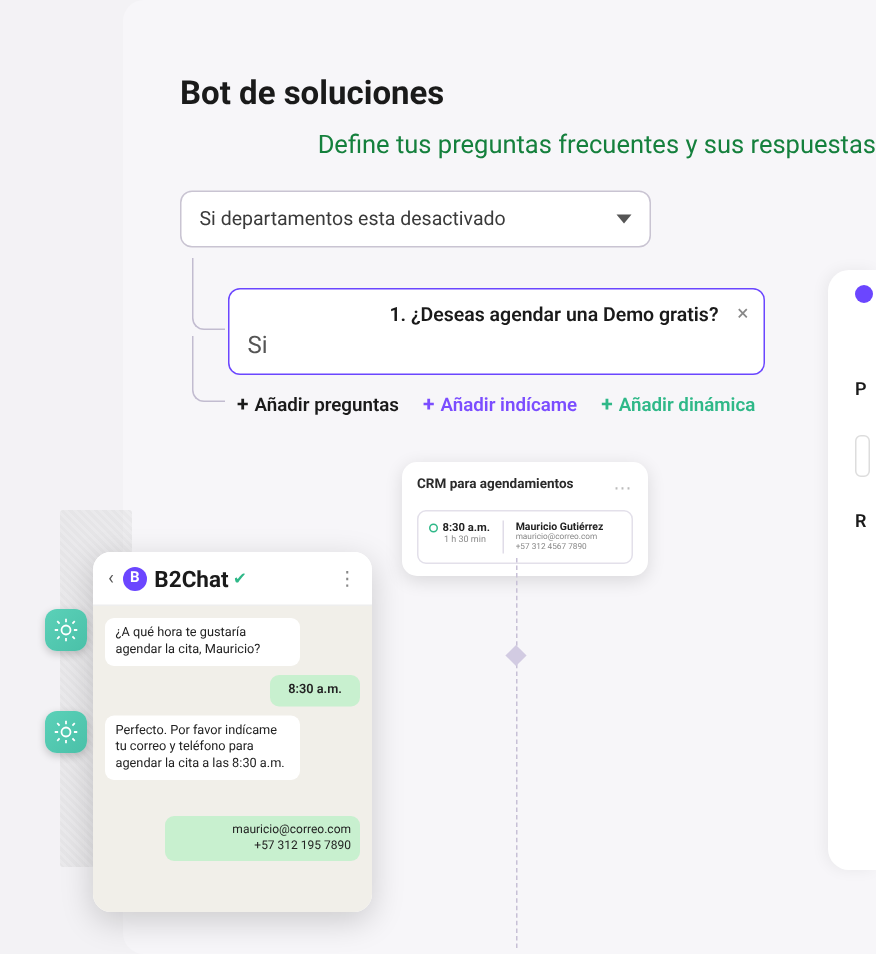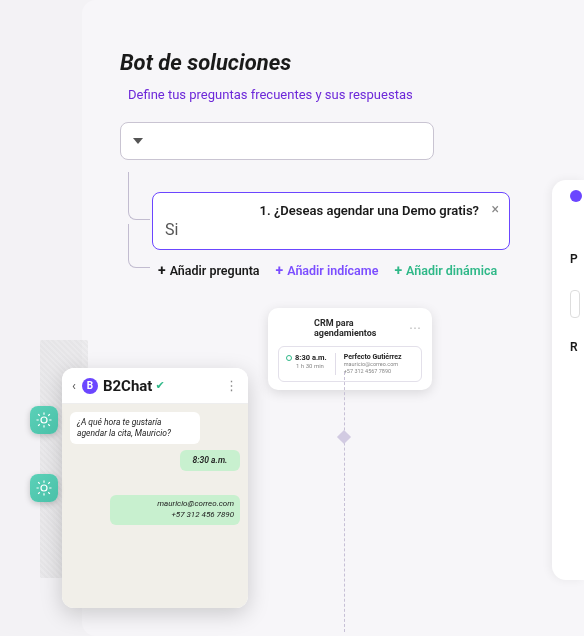--- a/index.html
+++ b/index.html
@@ -18,22 +18,22 @@
 
 .main-panel {
   position: absolute;
   left: 82px; top: 0;
   right: 0; height: 636px;
   background: #f7f6f9;
   border-radius: 14px 0 0 14px;
   padding: 50px 0 0 38px;
 }
 
-.page-title { font-size: 22px; font-weight: 700; color: #1a1a1a; margin-bottom: 12px; font-style: italic; }
-.page-subtitle { font-size: 13px; color: #6d28d9; margin-bottom: 20px; margin-left: 8px; }
+.page-title { font-size: 22px; font-weight: 700; color: #1a1a1a; margin-bottom: 12px; }
+.page-subtitle { font-size: 17px; color: #15803d; margin-bottom: 20px; margin-left: 8px; text-align: right; }
 
 .select-box {
   width: 314px; height: 38px;
   border: 1px solid #c9c4d2;
   border-radius: 8px;
   display: flex; align-items: center; justify-content: space-between;
   padding: 0 12px;
   background: #fff;
   margin-bottom: 16px;
 }
@@ -98,21 +98,21 @@
 
 .crm-card {
   position: absolute;
   left: 268px; top: 308px;
   width: 164px;
   background:#fff;
   border-radius:10px;
   box-shadow: 0 3px 12px rgba(0,0,0,0.12);
   padding: 10px 10px 8px 10px;
 }
-.crm-head { display:flex; justify-content:space-between; align-items:center; margin-bottom:8px;margin-left:36px; }
+.crm-head { display:flex; justify-content:space-between; margin-bottom:8px; }
 .crm-title { font-size:9px; font-weight:700; color:#2a2a2a; }
 .crm-dots { color:#bbb; font-size:12px; letter-spacing:1px; }
 .crm-body {
   border:1px solid #e3e0ea; border-radius:6px;
   padding:6px 7px;
   display:flex; gap:8px; align-items:flex-start;
 }
 .crm-time-wrap { display:flex; align-items:center; gap:3px; }
 .crm-clock { width:6px; height:6px; border:1.2px solid #2fb888; border-radius:50%; position:relative; }
 .crm-time { font-size:7.5px; font-weight:700; color:#222; }
@@ -160,21 +160,21 @@
   height: 36px; background:#fff;
   display:flex; align-items:center; padding:0 10px;
   border-bottom:1px solid #eee;
 }
 .back-arrow { font-size:13px; color:#555; margin-right:6px; }
 .b-badge { width:16px; height:16px; border-radius:50%; background:#6b46ff; color:#fff; font-size:10px; font-weight:700; display:flex; align-items:center; justify-content:center; margin-right:5px; }
 .chat-name { font-size:15px; font-weight:700; color:#1a1a1a; }
 .verify { color:#2fb888; font-size:11px; margin-left:3px; }
 .chat-menu { margin-left:auto; color:#888; font-size:13px; }
 
-.chat-body { background:#f1efe9; height: calc(100% - 36px); padding: 8px 8px; position:relative;font-style:italic; }
+.chat-body { background:#f1efe9; height: calc(100% - 36px); padding: 8px 8px; position:relative; }
 
 .msg { border-radius:6px; padding:5px 7px; font-size:8.5px; line-height:1.3; max-width:130px; margin-bottom:6px; }
 .msg.in { background:#fff; color:#222; }
 .msg.out { background:#c8f0cf; color:#222; margin-left:auto; text-align:left; }
 .msg.out.small { max-width:60px; text-align:center; font-weight:600; }
 .msg.contact { background:#c8f0cf; font-size:8px; text-align:right; padding:4px 6px; line-height:1.35; }
 
 
 .ai-badge {
   position:absolute;
@@ -194,39 +194,40 @@
 
 <div class="top-tab">
   <span>Tienda Acr</span>
 </div>
 
 <div class="main-panel">
   <div class="page-title">Bot de soluciones</div>
   <div class="page-subtitle">Define tus preguntas frecuentes y sus respuestas</div>
 
   <div class="select-box">
+    <span>Si departamentos esta desactivado</span>
     <div class="caret"></div>
   </div>
 </div>
 
 <div class="connector-l"></div>
 <div class="connector-l2"></div>
 
 <div class="question-card">
   <div class="q-title">
     <span>1.</span> <span>¿Deseas agendar una Demo gratis?</span>
   </div>
   <div class="q-answer">Si</div>
   <div class="close-x">×</div>
 </div>
 
 <div class="action-row">
   <div class="action-item act-dark">
     <span class="plus">+</span>
-    <span>Añadir pregunta</span>
+    <span>Añadir preguntas</span>
   </div>
   <div class="action-item act-purple">
     <span class="plus">+</span>
     <span>Añadir indícame</span>
   </div>
   <div class="action-item act-green">
     <span class="plus">+</span>
     <span>Añadir dinámica</span>
   </div>
 </div>
@@ -246,21 +247,21 @@
   <div class="crm-body">
     <div>
       <div class="crm-time-wrap">
         <div class="crm-clock"></div>
         <div class="crm-time">8:30 a.m.</div>
       </div>
       <div class="crm-sub">1 h 30 min</div>
     </div>
     <div class="crm-divider"></div>
     <div>
-      <div class="crm-person">Perfecto Gutiérrez</div>
+      <div class="crm-person">Mauricio Gutiérrez</div>
       <div class="crm-contact">mauricio@correo.com</div>
       <div class="crm-contact">+57 312 4567 7890</div>
     </div>
   </div>
 </div>
 
 <div class="dash-down"></div>
 <div class="dash-diamond"></div>
 
 <div class="gray-block"></div>
@@ -269,24 +270,25 @@
   <div class="chat-header">
     <span class="back-arrow">‹</span>
     <div class="b-badge">B</div>
     <span class="chat-name">B2Chat</span>
     <span class="verify">✔</span>
     <span class="chat-menu">⋮</span>
   </div>
   <div class="chat-body">
     <div class="msg in">¿A qué hora te gustaría agendar la cita, Mauricio?</div>
     <div class="msg out small">8:30 a.m.</div>
+    <div class="msg in">Perfecto. Por favor indícame tu correo y teléfono para agendar la cita a las 8:30 a.m.</div>
     <div style="height:18px"></div>
     <div class="msg out contact">
       <div>mauricio@correo.com</div>
-      <div>+57 312 456 7890</div>
+      <div>+57 312 195 7890</div>
     </div>
   </div>
 </div>
 
 <div class="ai-badge ai-1">
   <svg viewBox="0 0 24 24" fill="none" stroke="#fff" stroke-width="1.6">
       <circle cx="12" cy="12" r="4"></circle>
       <path d="M12 2v3M12 19v3M4.2 4.2l2.1 2.1M17.7 17.7l2.1 2.1M2 12h3M19 12h3M4.2 19.8l2.1-2.1M17.7 6.3l2.1-2.1"></path>
     </svg>
 </div>

